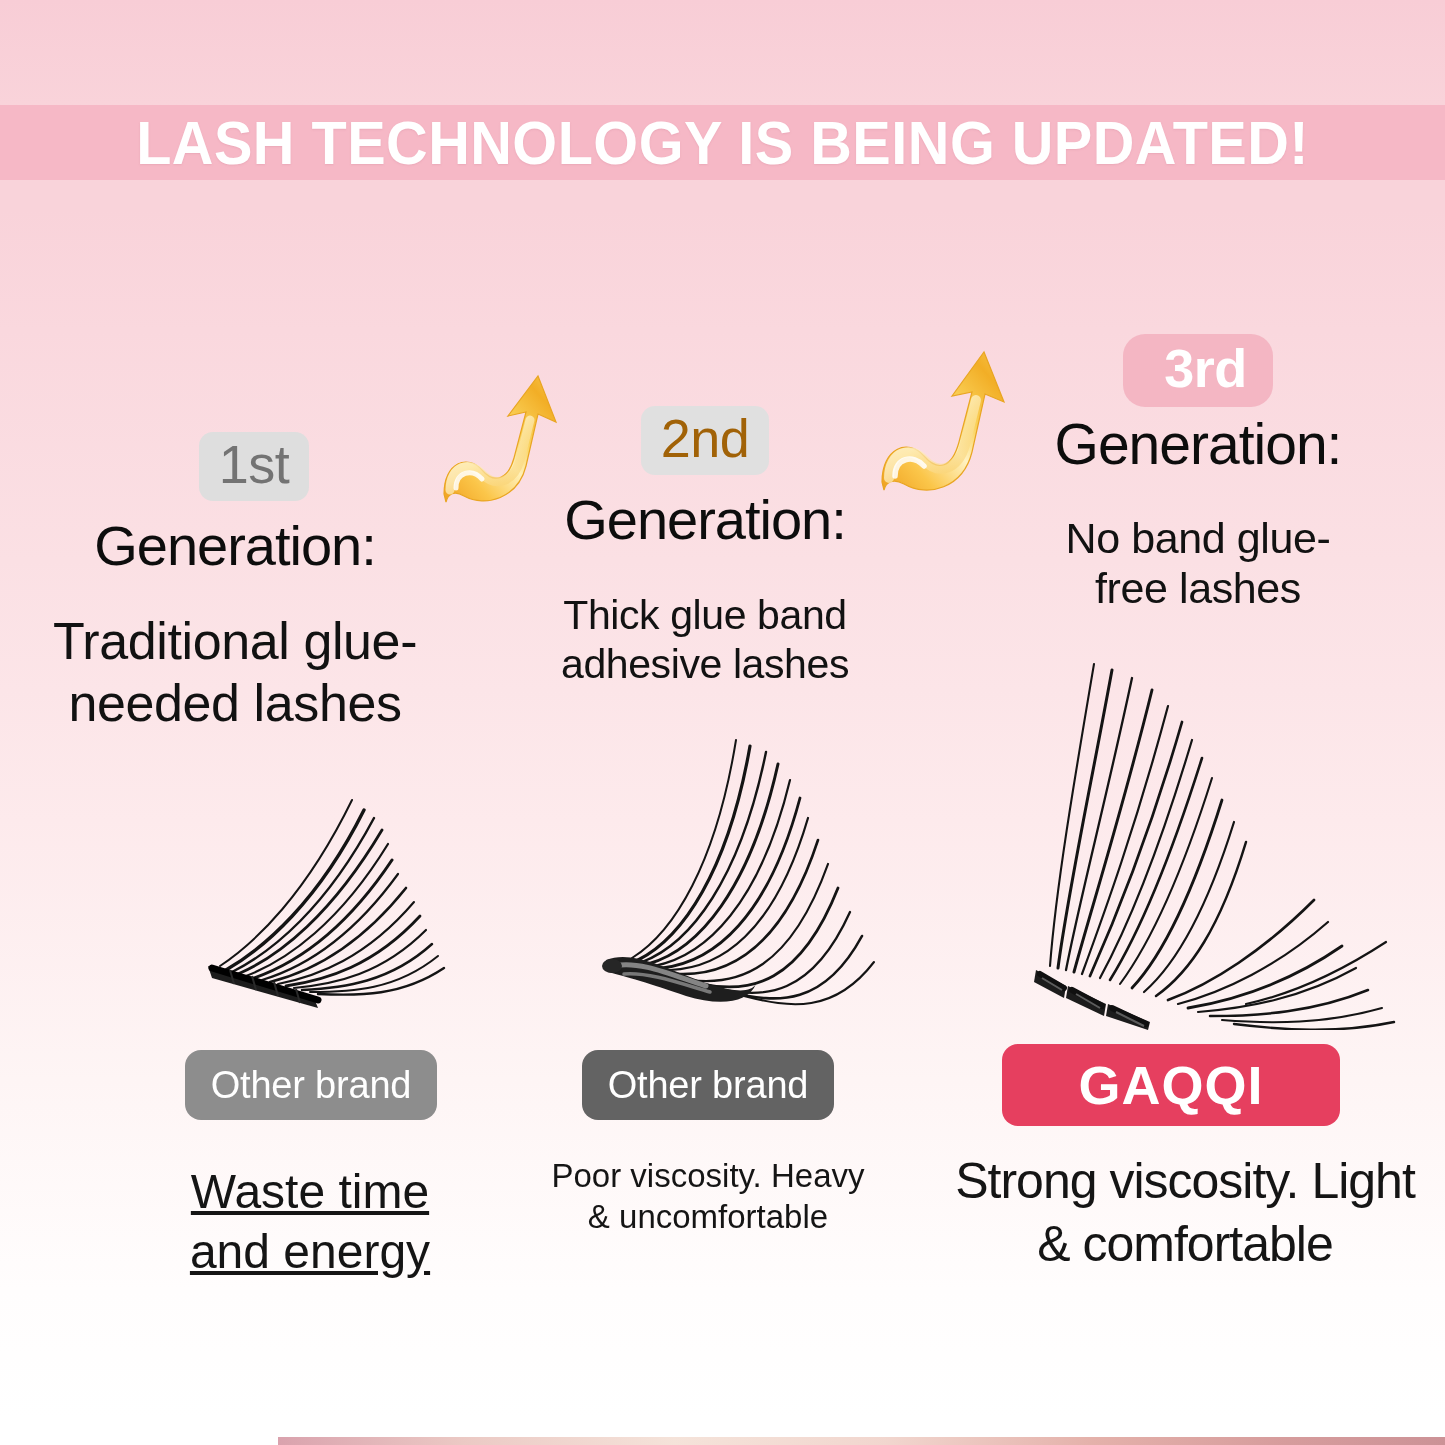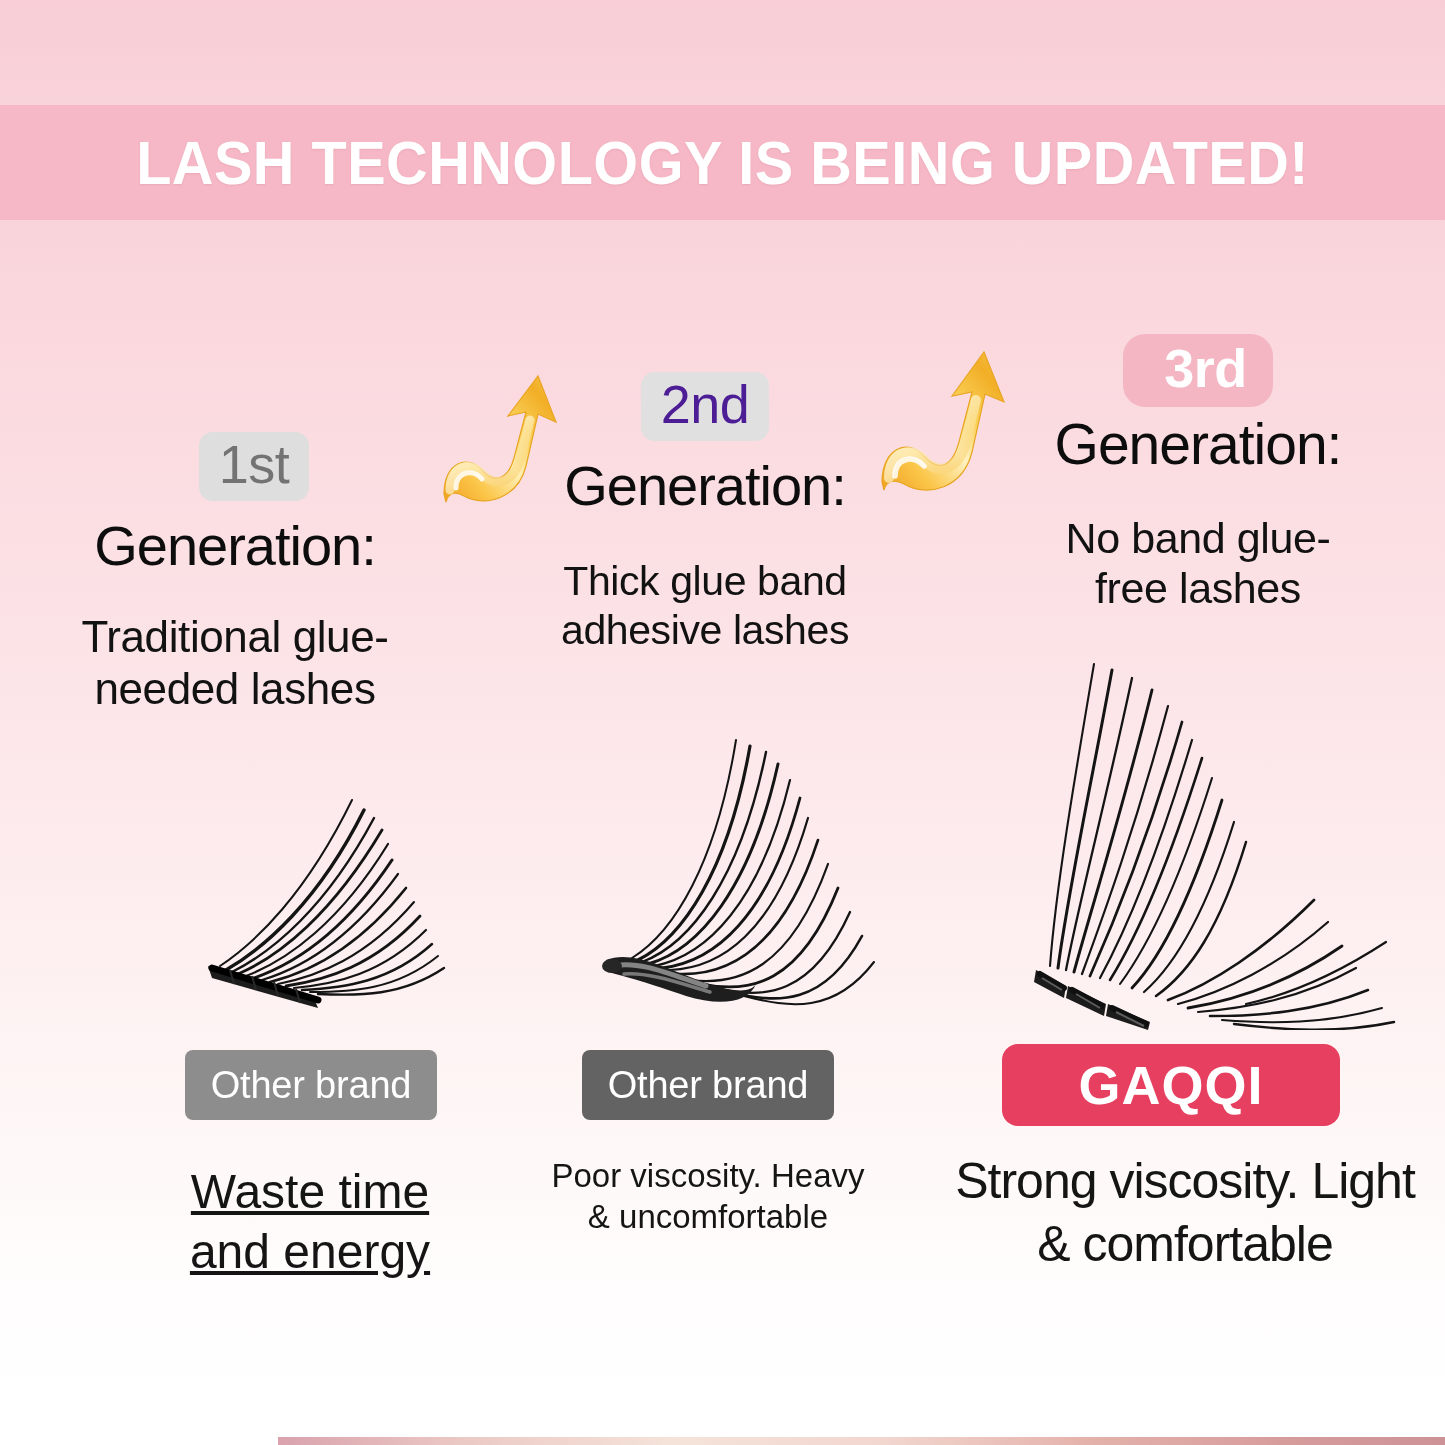--- a/index.html
+++ b/index.html
@@ -24,21 +24,21 @@
         #fdeaec 820px,
         #fef5f5 1080px,
         #fffdfd 1290px,
         #ffffff 1420px);
     overflow:hidden;
   }
 
   
   #banner {
     position:absolute; left:0; top:105px;
-    width:1445px; height:115px;
+    width:1445px; height:75px;
     background:#f6b8c6;
     display:flex; align-items:center; justify-content:center;
   }
   #banner-text {
     color:#ffffff;
     font-family:"Liberation Sans Narrow","Liberation Sans", sans-serif;
     font-weight:bold;
     font-size:62px;
     letter-spacing:0.5px;
     transform:scaleX(0.93);
@@ -53,33 +53,33 @@
     display:inline-block;
     border-radius:14px;
     padding:4px 20px 8px 20px;
     font-size:54px;
     line-height:1.05;
     font-weight:400;
     letter-spacing:-0.5px;
     font-family:"Liberation Sans", sans-serif;
   }
   .badge.gray1 { background:#dedede; color:#737373;margin-left:38px; }
-  .badge.gray2 { background:#e0e0e0; color:#4c1d95; }
+  .badge.gray2 { background:#e0e0e0; color:#a16207;margin-top:34px; }
   .badge.pink  { background:#f4b6c3; color:#ffffff; font-weight:bold; border-radius:22px; padding:6px 26px 10px 41px; }
 
   .gen-title {
     font-size:56px;
     line-height:1.05;
     color:#0d0d0d;
     font-weight:400;
     letter-spacing:-1px;
     white-space:nowrap;
   }
   .gen-desc {
-    font-size:44px;
+    font-size:52px;
     line-height:1.18;
     color:#121212;
     font-weight:400;
     letter-spacing:-0.4px;
     white-space:pre-line;
   }
 
   
   #col1 { left:0px; top:432px; width:470px; text-align:center; }
   #col2 { left:480px; top:372px; width:450px; text-align:center; }
@@ -101,21 +101,21 @@
   .lash { position:absolute; }
   #lash1 { left:168px; top:752px; width:300px; height:262px; }
   #lash2 { left:578px; top:722px; width:310px; height:292px; }
   #lash3 { left:1006px; top:650px; width:412px; height:380px; }
 
   
   .brand-badge {
     position:absolute;
     display:flex; align-items:center; justify-content:center;
     color:#ffffff;
-    border-radius:8px;
+    border-radius:16px;
     font-family:"Liberation Sans Narrow","Liberation Sans", sans-serif;
     white-space:nowrap;
   }
   #brand1 {
     left:185px; top:1050px; width:252px; height:70px;
     background:#8d8d8d; font-size:38px; letter-spacing:-0.2px;
   }
   #brand2 {
     left:582px; top:1050px; width:252px; height:70px;
     background:#636363; font-size:38px; letter-spacing:-0.2px;

